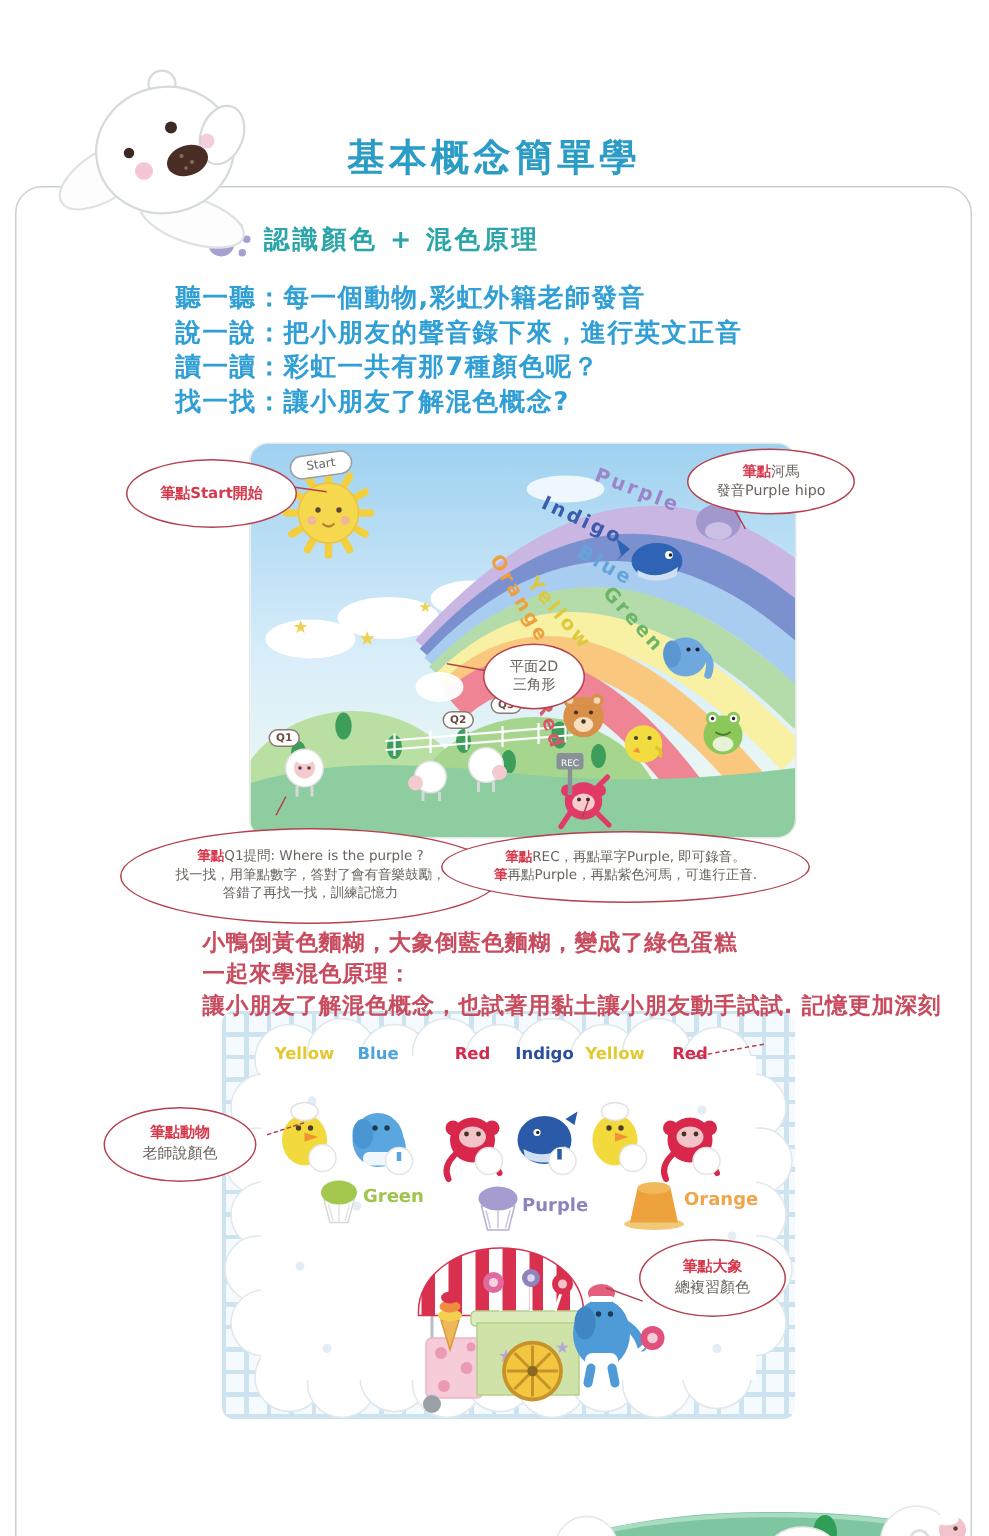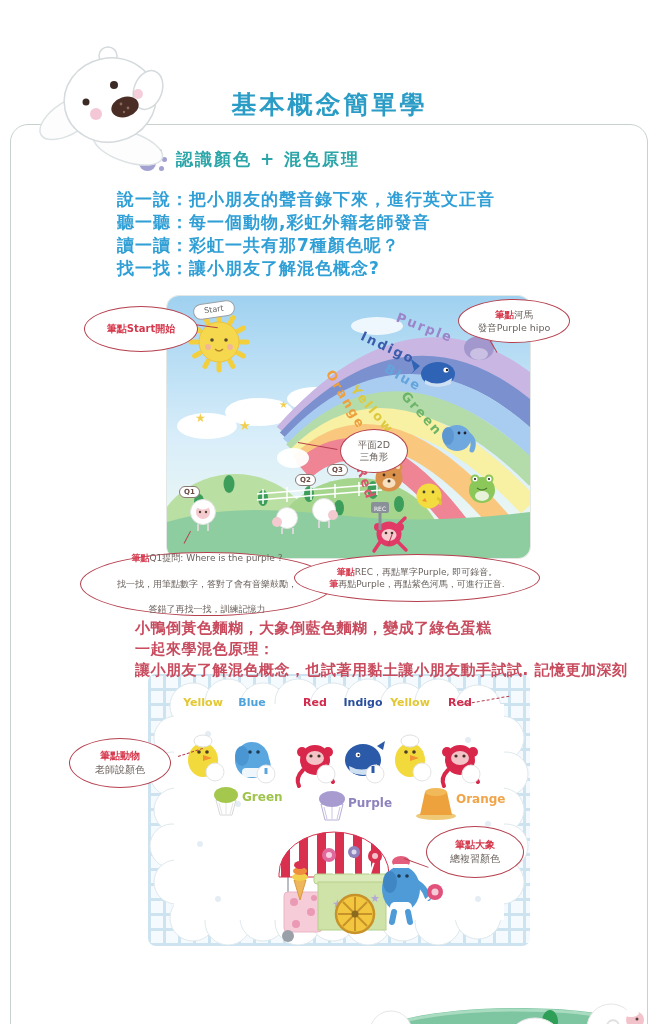--- a/index.html
+++ b/index.html
@@ -40,22 +40,22 @@
   .q-tag{position:absolute;border:1px solid #8a7a72;border-radius:8px;background:#fff;
          font-size:7px;font-weight:bold;color:#6a4a42;padding:1px 4px;z-index:2;}
   .q1{left:12px;top:190px}.q2{left:128px;top:178px}.q3{left:160px;top:168px}
   
   .bubble{position:absolute;background:#fff;border:1.5px solid #b5404e;border-radius:50%;
           display:flex;flex-direction:column;justify-content:center;align-items:center;
           text-align:center;z-index:6;color:#6a625e;}
   .bubble .br{color:#d6384c;font-weight:bold;}
   .b-start{left:84px;top:260px;width:112px;height:44px;font-size:10px;}
   .b-hippo{left:458px;top:253px;width:110px;height:42px;font-size:9.5px;line-height:13px;}
-  .b-shape{left:340px;top:383px;width:66px;height:42px;font-size:9.5px;line-height:12px;align-items:center;}
-  .b-q1{left:80px;top:506px;width:252px;height:62px;font-size:9px;line-height:12.5px;gap:13px;}
+  .b-shape{left:322px;top:383px;width:66px;height:42px;font-size:9.5px;line-height:12px;align-items:center;}
+  .b-q1{left:80px;top:506px;width:252px;height:62px;font-size:9px;line-height:12.5px;}
   .b-rec{left:294px;top:508px;width:244px;height:46px;font-size:9px;line-height:12.5px;}
   .b-word{left:498px;top:622px;width:102px;height:46px;font-size:9.5px;line-height:13px;}
   .b-animal{left:69px;top:692px;width:100px;height:48px;font-size:10px;line-height:14px;}
   .b-elephant{left:426px;top:780px;width:96px;height:50px;font-size:10px;line-height:14px;}
   .tline{position:absolute;border-top:1.5px solid #b5404e;transform-origin:left center;z-index:5;}
   .tdash{border-top-style:dashed;}
   
   .mixing-intro{position:absolute;left:135px;top:572px;z-index:2;}
   .mixing-intro div{font-size:15px;line-height:21px;font-weight:bold;color:#c84b5e;letter-spacing:0.5px;}
   
@@ -104,22 +104,22 @@
 
   <div class="paw">
     <span class="pad"></span>
       <span class="d1"></span>
       <span class="d2"></span>
       <span class="d3"></span>
   </div>
   <div class="section-header">認識顏色 + 混色原理</div>
 
   <div class="instructions">
+    <div>聽一聽：每一個動物,彩虹外籍老師發音</div>
     <div>說一說：把小朋友的聲音錄下來，進行英文正音</div>
-    <div>聽一聽：每一個動物,彩虹外籍老師發音</div>
     <div>讀一讀：彩虹一共有那7種顏色呢？</div>
     <div>找一找：讓小朋友了解混色概念?</div>
   </div>
 
   <div class="scene1">
     <svg width="363" height="262" viewBox="0 0 363 262">
       <defs>
         <linearGradient id="sky" x1="0" y1="0" x2="0" y2="1">
           <stop offset="0" stop-color="#9fd1f0"></stop>
             <stop offset="0.55" stop-color="#d9eefa"></stop>

